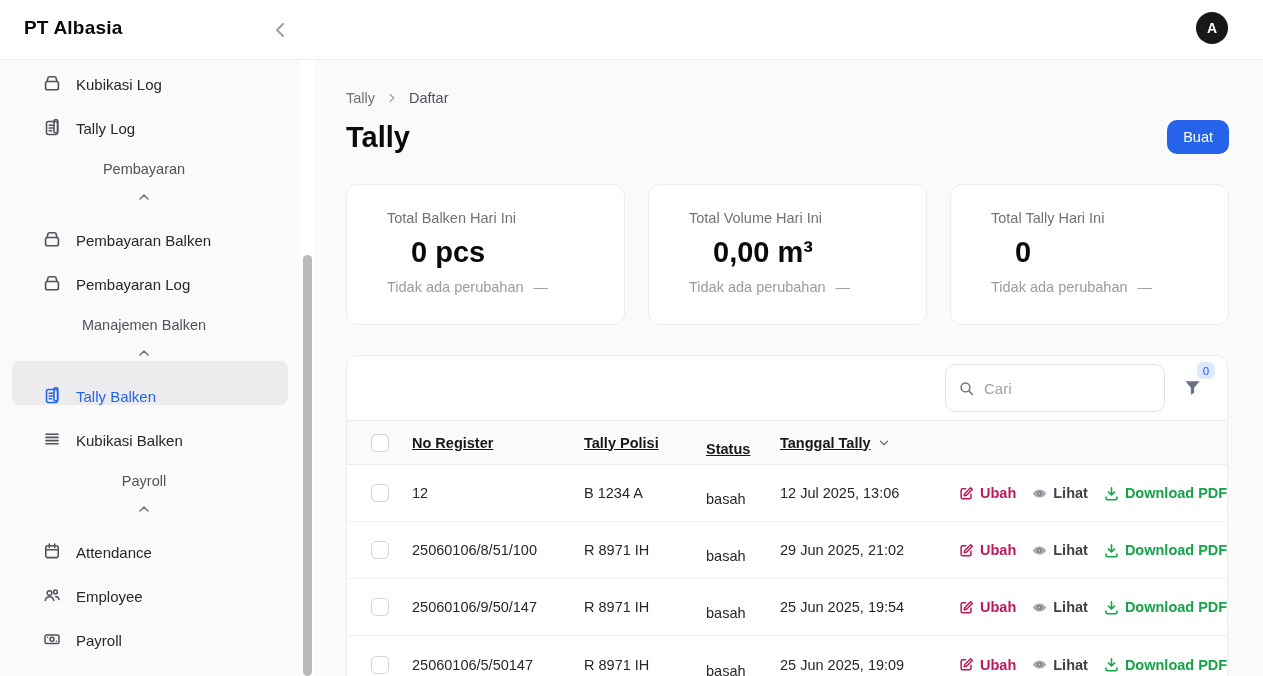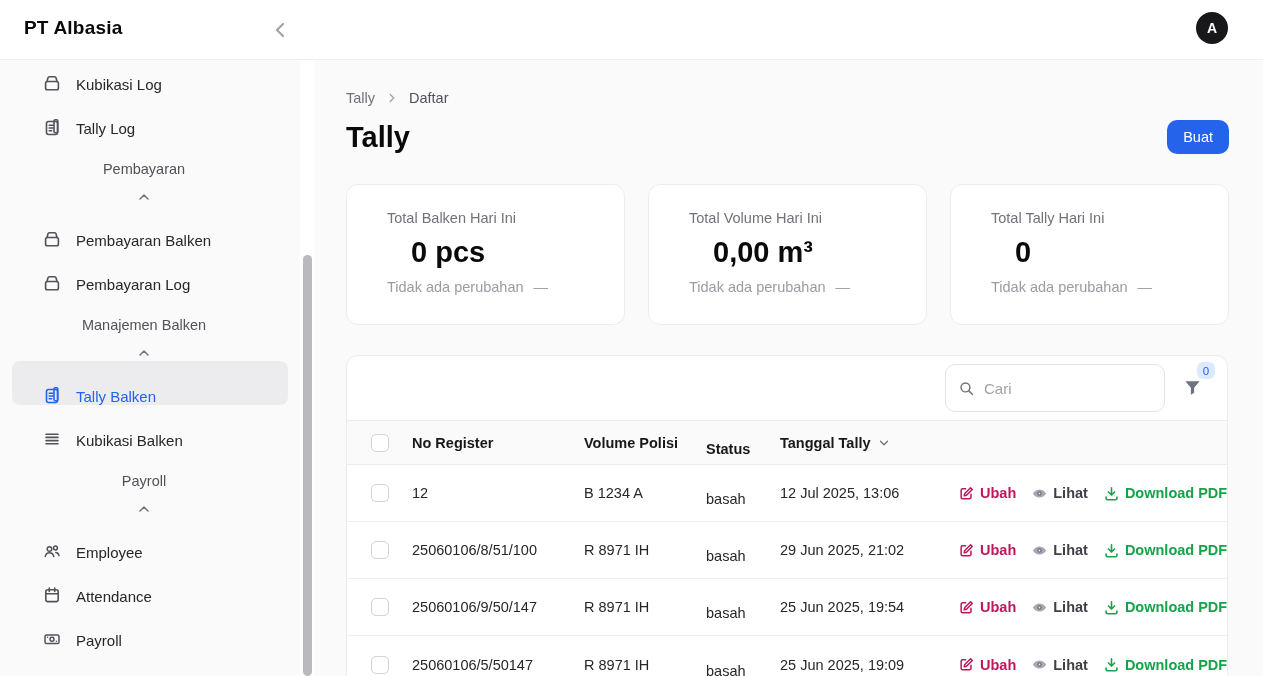--- a/index.html
+++ b/index.html
@@ -46,21 +46,21 @@
   .table-card { margin-top:30px; width:882px; height:340px; background:#fff; border:1px solid #ececee; border-radius:12px 12px 0 0; overflow:hidden; }
   .toolbar { height:64px; display:flex; align-items:center; justify-content:flex-end; gap:18px; padding:0 24px 0 24px; }
   .search-box { width:220px; height:48px; border:1px solid #e4e4e7; border-radius:10px; display:flex; align-items:center; gap:9px; padding:4px 12px; background:#fff; }
   .search-box .icn { width:17px; height:17px; color:#71717a; flex:none; }
   .search-box input { border:none; outline:none; width:100%; font-size:15px; font-family:inherit; color:#27272a; background:transparent; }
   .search-box input::placeholder { color:#a1a1aa; }
   .filter-wrap { position:relative; width:20px; height:20px; cursor:pointer; }
   .filter-wrap .icn { width:19px; height:19px; color:#6b7280; }
   .filter-badge { position:absolute; left:14px; top:-16px; min-width:18px; height:17px; background:#dbeafe; color:#2563eb; border-radius:6px; font-size:11.5px; font-weight:500; display:flex; align-items:center; justify-content:center; padding:0 4px; }
 
-  .thead { height:45px; background:#fafafa; border-top:1px solid #ececee; border-bottom:1px solid #ececee; display:flex; align-items:center; font-size:14.5px; font-weight:700; color:#18181b; }
+  .thead { height:45px; background:#fafafa; border-top:1px solid #ececee; border-bottom:1px solid #ececee; display:flex; align-items:center; font-size:14.5px; font-weight:700; color:#18181b;text-decoration:underline; }
   .trow { height:57px; display:flex; align-items:center; font-size:14.5px; color:#27272a; border-bottom:1px solid #f1f1f3; }
   .trow:last-child { border-bottom:none; }
   .c-check { width:65px; padding-left:24px; flex:none; }
   .checkbox { width:18px; height:18px; border:1.5px solid #d4d4d8; border-radius:5px; background:#fff; cursor:pointer; }
   .c-reg { width:172px; flex:none; }
   .c-pol { width:122px; flex:none; }
   .c-status { width:74px; flex:none;margin-top:12px; }
   .c-date { width:178px; flex:none; display:flex; align-items:center; gap:6px; }
   .sort-icn { width:14px; height:14px; color:#71717a; cursor:pointer; }
   .c-actions { flex:1; display:flex; align-items:center; justify-content:flex-end; gap:15px; padding-right:24px; }
@@ -216,32 +216,32 @@
 
   <div class="section-hd">
     <span>Payroll</span>
     <span class="icn"><svg width="16" height="16" viewBox="0 0 20 20">
           <use href="#i-chevron-up"></use>
         </svg></span>
   </div>
   <div class="side-item">
     <span class="icn">
         <svg width="20" height="20" viewBox="0 0 20 20">
+          <use href="#i-calendar"></use>
+        </svg>
+      </span>
+    <span>Attendance</span>
+  </div>
+  <div class="side-item">
+    <span class="icn">
+        <svg width="20" height="20" viewBox="0 0 20 20">
           <use href="#i-users"></use>
         </svg>
       </span>
     <span>Employee</span>
-  </div>
-  <div class="side-item">
-    <span class="icn">
-        <svg width="20" height="20" viewBox="0 0 20 20">
-          <use href="#i-calendar"></use>
-        </svg>
-      </span>
-    <span>Attendance</span>
   </div>
   <div class="side-item">
     <span class="icn">
         <svg width="20" height="20" viewBox="0 0 20 20">
           <use href="#i-banknote"></use>
         </svg>
       </span>
     <span>Payroll</span>
   </div>
 </nav>
@@ -306,21 +306,21 @@
             </svg></span>
         <span class="filter-badge">0</span>
       </div>
     </div>
 
     <div class="thead">
       <div class="c-check">
           <div class="checkbox"></div>
         </div>
       <div class="c-reg">No Register</div>
-      <div class="c-pol">Volume Polisi</div>
+      <div class="c-pol">Tally Polisi</div>
       <div class="c-status">Status</div>
       <div class="c-date">
         <span>Tanggal Tally</span>
         <span class="sort-icn"><svg width="14" height="14" viewBox="0 0 20 20">
               <use href="#i-chevron-down"></use>
             </svg></span>
       </div>
       <div class="c-actions"></div>
     </div>
 

